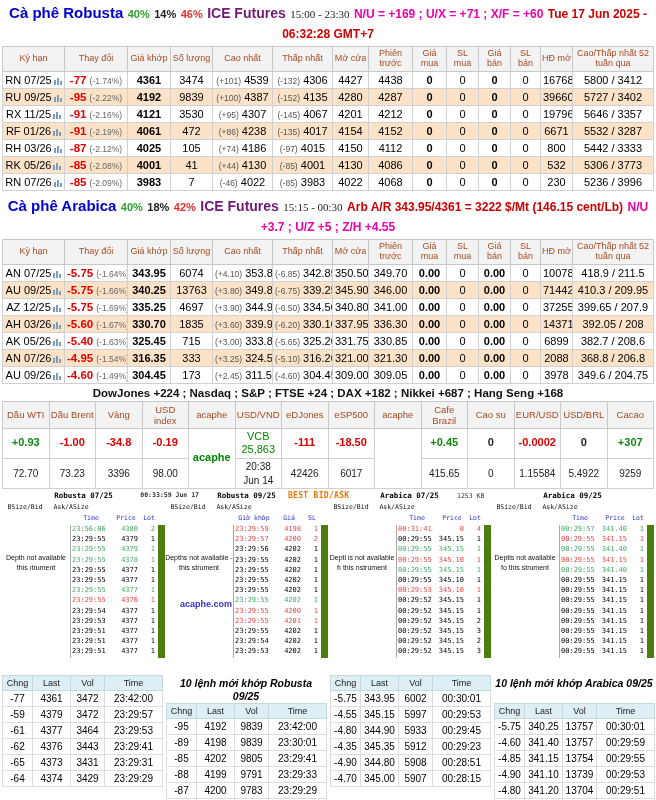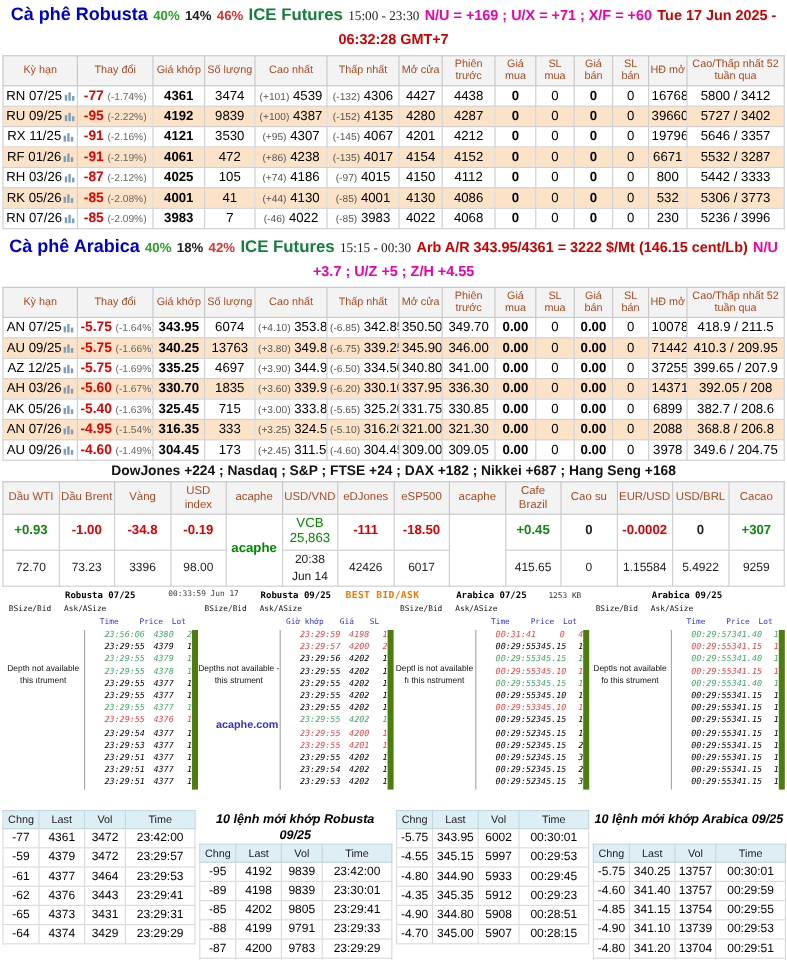--- a/index.html
+++ b/index.html
@@ -18,21 +18,21 @@
     line-height: 1.25;
     padding: 3px 2px 2px 2px;
   }
   .sect-title .big {
     font-size: 15px; font-weight: bold; color: #0000cc;
   }
   .sect-title .pc-green { font-size: 11px; color: #2ca02c; font-weight: bold; }
   .sect-title .pc-black { font-size: 11px; color: #222; font-weight: bold; }
   .sect-title .pc-red   { font-size: 11px; color: #e03030; font-weight: bold; }
   .sect-title .ice {
-    font-size: 14px; font-weight: bold; color: #15803d;
+    font-size: 14px; font-weight: bold; color: #701a75;
   }
   .sect-title .hours { font-size: 11px; color: #222; font-family: Liberation Serif, serif; }
   .sect-title .magenta { font-size: 12px; font-weight: bold; color: #ee00aa; }
   .sect-title .dt { font-size: 12px; font-weight: bold; color: #cc0000; }
   .sect-title .arb { font-size: 12px; font-weight: bold; color: #cc0000; }
 
   
   table.fut {
     width: 652px;
     margin: 1px 2px 0 2px;
@@ -113,44 +113,43 @@
   }
   .book-grid { display: flex; width: 652px; }
   .book-col { width: 163px; position: relative; }
   .book-hdr {
     height: 12px; font-size: 7.5px; font-weight: bold; color: #000;
     text-align: center; position: relative;
   }
   .book-hdr .hname { letter-spacing: 0px; }
   .book-hdr .stamp {
     position: absolute; right: -34px; top: 0;
-    font-size: 6.5px; font-weight: normal; color: #333;
+    font-size: 6.5px; font-weight: bold; color: #333;
   }
   .book-sub {
     height: 11px; font-size: 6.5px; color: #111;
     display: flex;
   }
   .book-sub .s1 { width: 46px; text-align: center; }
   .book-sub .s2 { width: 46px; text-align: center; }
   .book-colhdr {
     display: flex; font-size: 6.5px; color: #3333cc; height: 11px;
   }
   .book-colhdr .h-time  { width: 42px; text-align: center; }
   .book-colhdr .h-price { width: 28px; text-align: center; }
   .book-colhdr .h-lot   { width: 18px; text-align: center; }
   .book-body { display: flex; }
   .depth-note {
     width: 68px; font-family: "Liberation Sans", sans-serif;
     font-size: 7px; color: #111; text-align: center;
     padding-top: 28px; line-height: 1.45;
   }
   .tape {
-    width: 95px; border-left: 1px solid #aaa; border-right: 5px solid #4d7c0f;
-    padding-left: 16px;
-    font-style: italic;
+    width: 95px; border-left: 1px solid #aaa; border-right: 7px solid #4d7c0f;
+    padding-left: 1px;
   }
   .tape-row {
     display: flex; font-size: 7px; line-height: 1.33; height: 10.2px;
   }
   .tape-row .t { width: 40px; text-align: left; }
   .tape-row .p { width: 29px; text-align: right; padding-right: 3px;}
   .tape-row .l { width: 14px; text-align: right; }
   .tr-red   { color: #ee4444; }
   .tr-green { color: #44aa66; }
   .tr-black { color: #000; }

